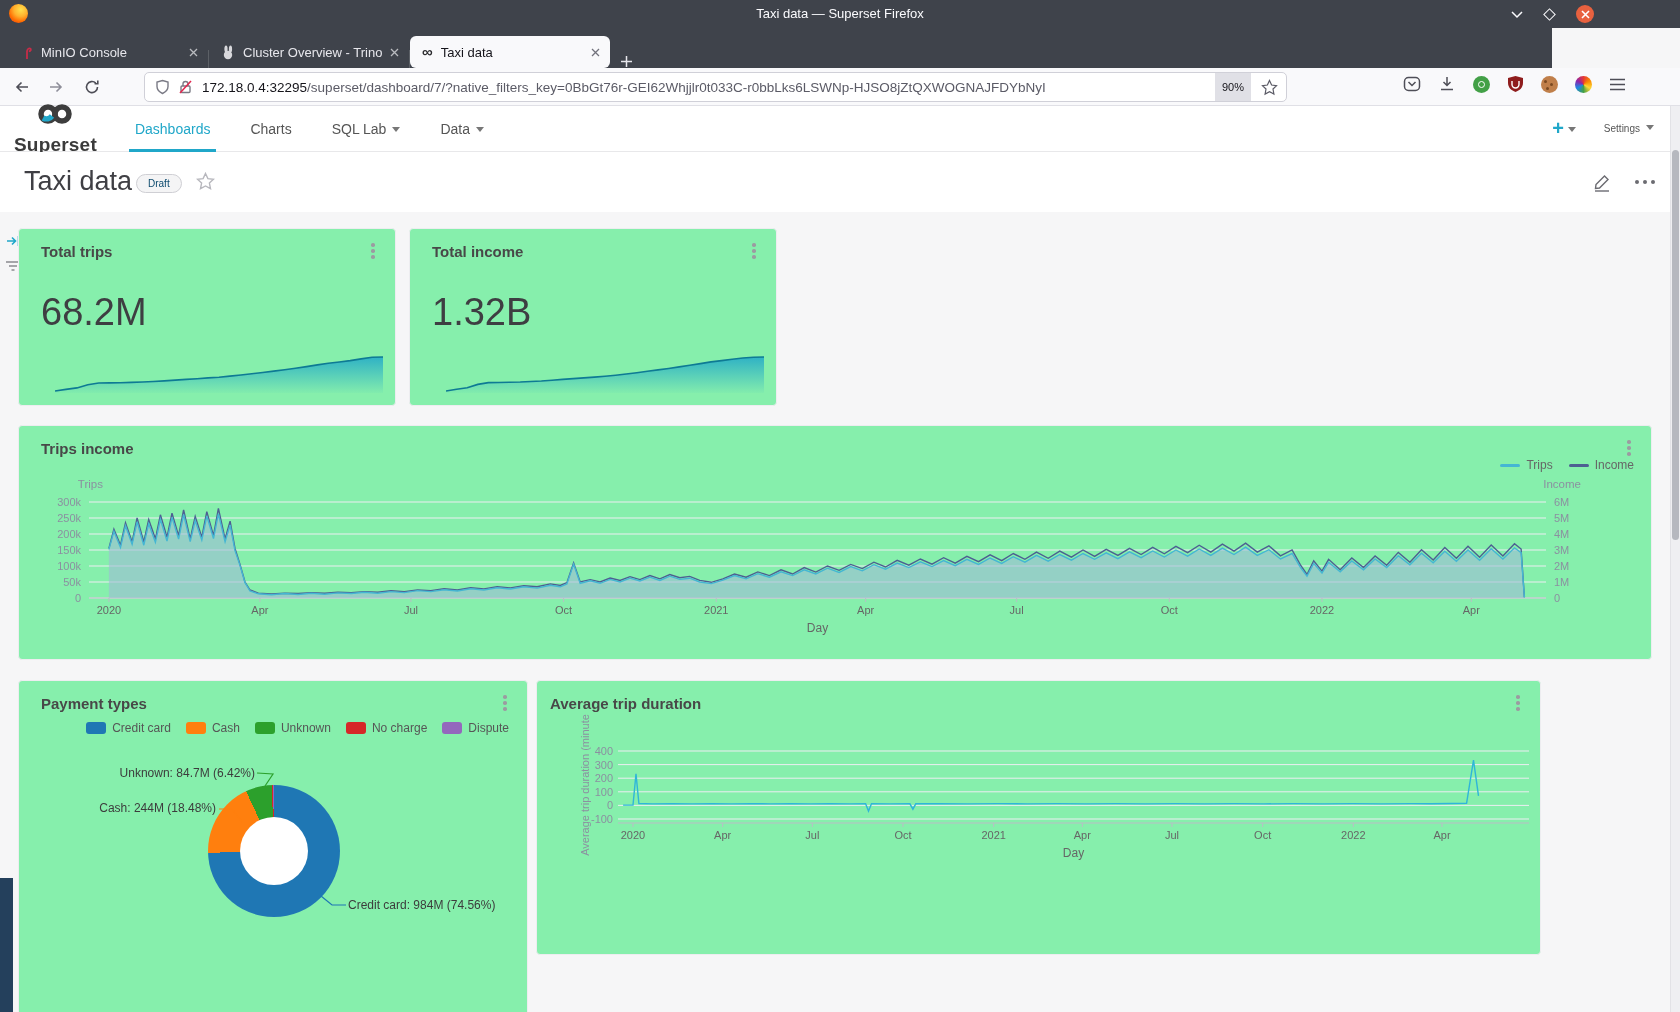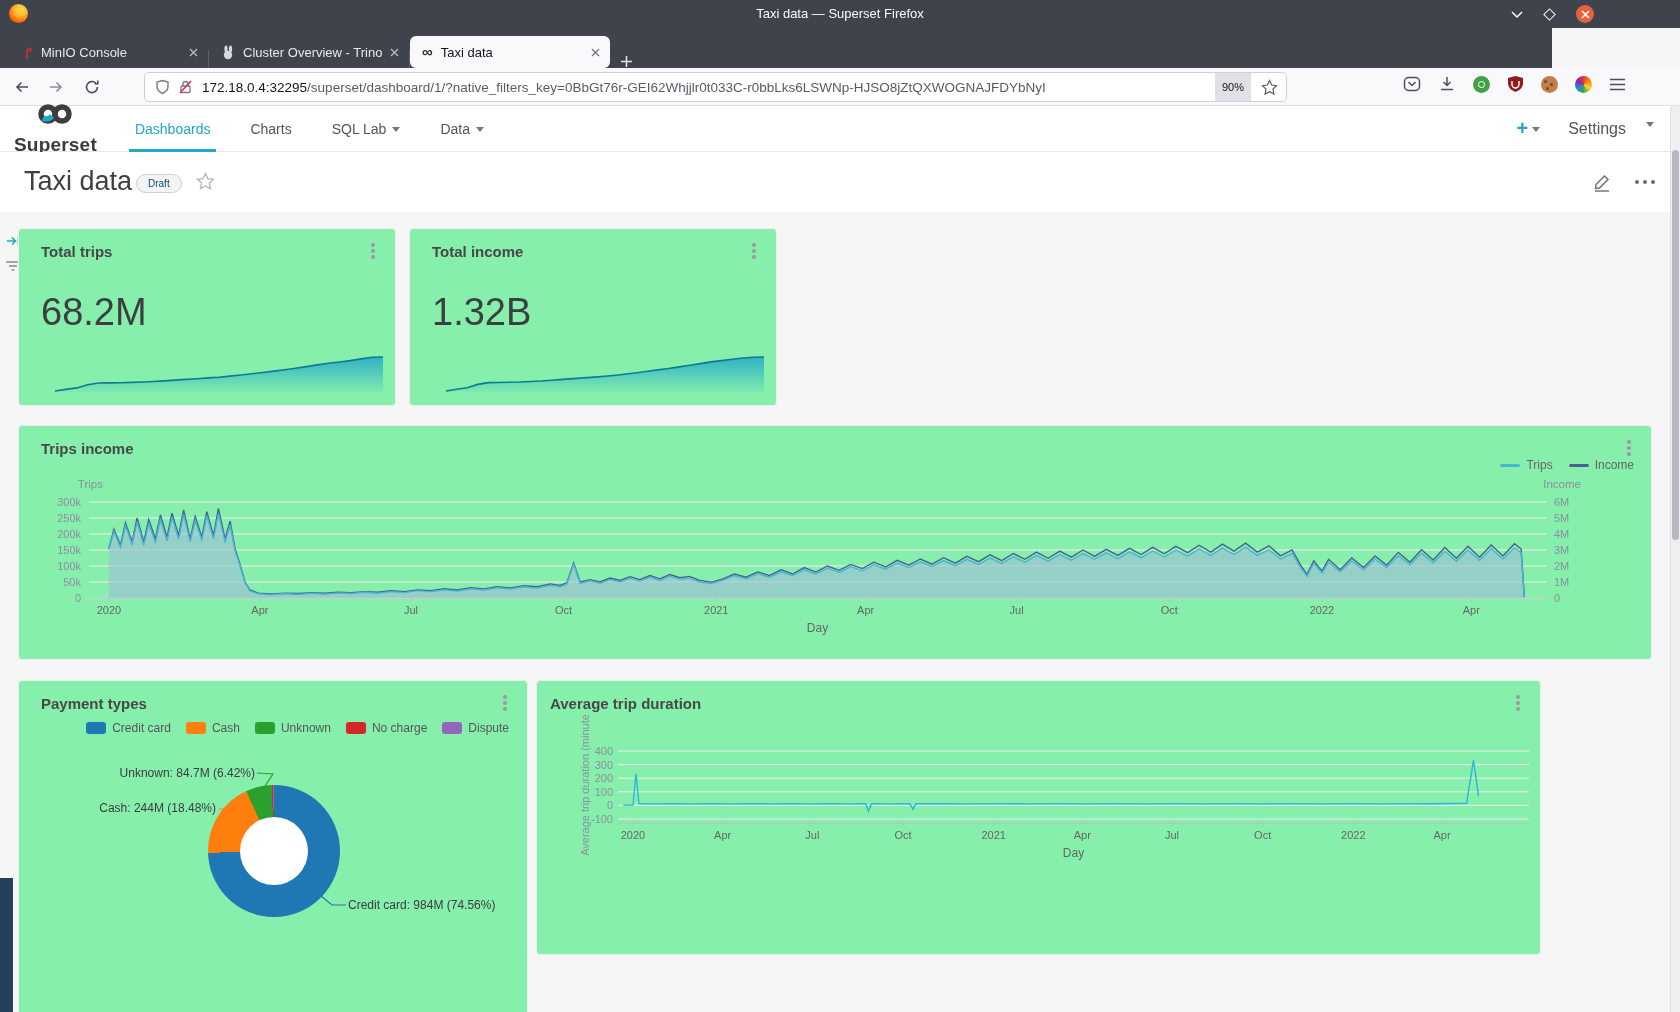--- a/index.html
+++ b/index.html
@@ -44,21 +44,21 @@
     border-bottom:1px solid #e8e8ea; display:flex; align-items:center; }
   #brand { display:flex; align-items:center; gap:8px; padding:0 18px 0 14px;flex-direction:column; }
   #brand-name { font-size:19px; font-weight:bold; color:#3b3b3b; letter-spacing:.2px; }
   .nav-item { position:relative; height:46px; display:flex; align-items:center; gap:6px; padding:0 20px;
     font-size:14px; color:#555; }
   .nav-item.active { color:#20a7c9; }
   .nav-item.active::after { content:""; position:absolute; left:14px; right:14px; bottom:0; height:3px; background:#20a7c9; }
   .caret { width:0; height:0; border-left:4px solid transparent; border-right:4px solid transparent; border-top:5px solid #777; margin-top:2px; }
   #hdr-right { margin-left:auto; display:flex; align-items:center; gap:28px; padding-right:26px; }
   #add-btn { display:flex; align-items:center; gap:4px; color:#20a7c9; font-size:20px; font-weight:bold; }
-  #settings { display:flex; align-items:flex-start; gap:20px; font-size:16px; color:#555; }
+  #settings { display:flex; align-items:flex-start; gap:6px; font-size:10px; color:#555; }
 
   
   #title-row { position:absolute; left:0; top:152px; width:1680px; height:60px; background:#fff; }
   #dash-title { position:absolute; left:24px; top:14px; font-size:27px; color:#3f3f44; font-weight:500; }
   #draft-badge { position:absolute; left:136px; top:22px; font-size:10px; color:#0c4a6e; background:#f4f4f5;
     border:1px solid #cfcfd4; border-radius:11px; padding:3px 11px; }
   #fav-star { position:absolute; left:196px; top:20px; }
   #title-actions { position:absolute; right:24px; top:20px; display:flex; align-items:center; gap:22px; }
 
   
@@ -173,21 +173,21 @@
   </span>
   <div id="urlbar">
     <svg width="15" height="16" style="margin-right:8px">
       <path d="M7.5 1.5 L13 3 V7.5 C13 10.8 10.6 13 7.5 14.5 C4.4 13 2 10.8 2 7.5 V3 Z" fill="none" stroke="#7a7a85" stroke-width="1.4"></path>
       </svg>
     <svg width="15" height="16" style="margin-right:9px">
       <rect x="3" y="7" width="9" height="6.5" rx="1" fill="none" stroke="#7a7a85" stroke-width="1.4"></rect>
       <path d="M5 7 V5 a2.5 2.5 0 0 1 5 0 V7" fill="none" stroke="#7a7a85" stroke-width="1.4"></path>
       <path d="M2 14 L13 2" stroke="#e22850" stroke-width="1.6"></path>
       </svg>
-    <div id="url-text"><span class="domain">172.18.0.4:32295</span><span>/superset/dashboard/1/?native_filters_key=0BbGt76r-GEI62Whjjlr0t033C-r0bbLks6LSWNp-HJSO8jZtQXWOGNAJFDYbNyI</span></div>
+    <div id="url-text"><span class="domain">172.18.0.4:32295</span><span>/superset/dashboard/7/?native_filters_key=0BbGt76r-GEI62Whjjlr0t033C-r0bbLks6LSWNp-HJSO8jZtQXWOGNAJFDYbNyI</span></div>
     <span id="zoom-badge">90%</span>
     <svg width="17" height="17">
       <path d="M8.5 1.5 L10.6 6 L15.5 6.6 L12 10 L12.9 15 L8.5 12.6 L4.1 15 L5 10 L1.5 6.6 L6.4 6 Z" fill="none" stroke="#5b5b66" stroke-width="1.2"></path>
       </svg>
   </div>
   <div id="toolbar-icons">
     <svg width="18" height="18">
       <rect x="1.5" y="2.5" width="15" height="13" rx="4" fill="none" stroke="#4e4e57" stroke-width="1.5"></rect>
       <polyline points="5.5,7 9,10.5 12.5,7" fill="none" stroke="#4e4e57" stroke-width="1.5"></polyline>
       </svg>

